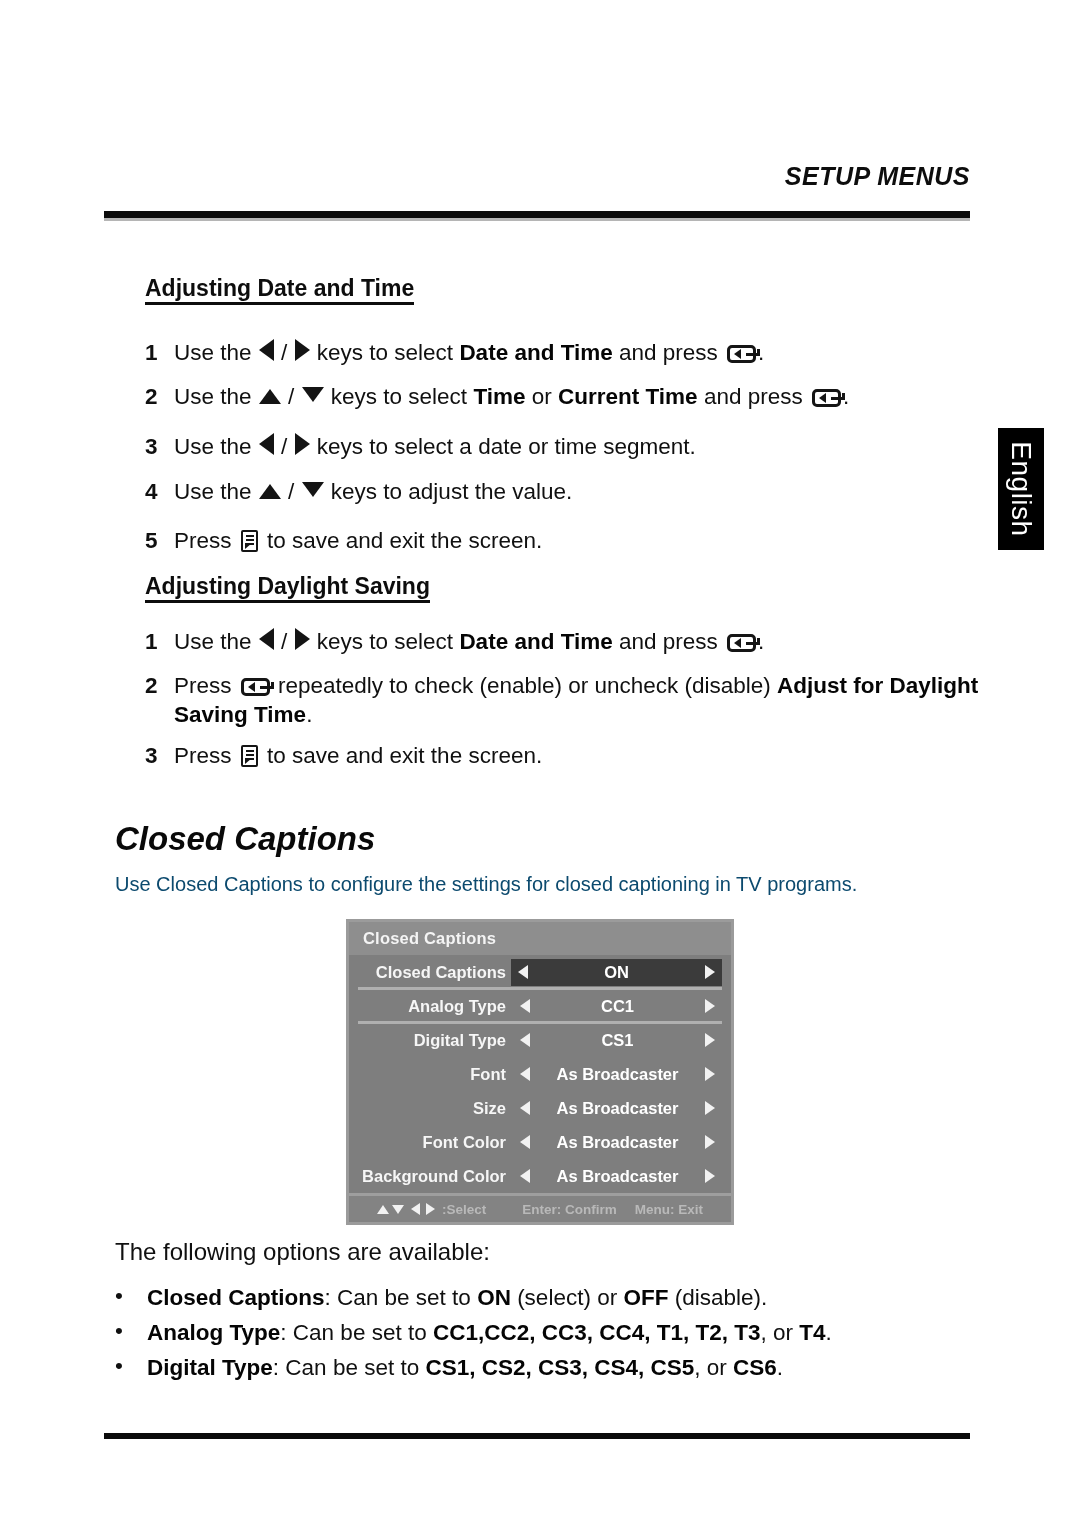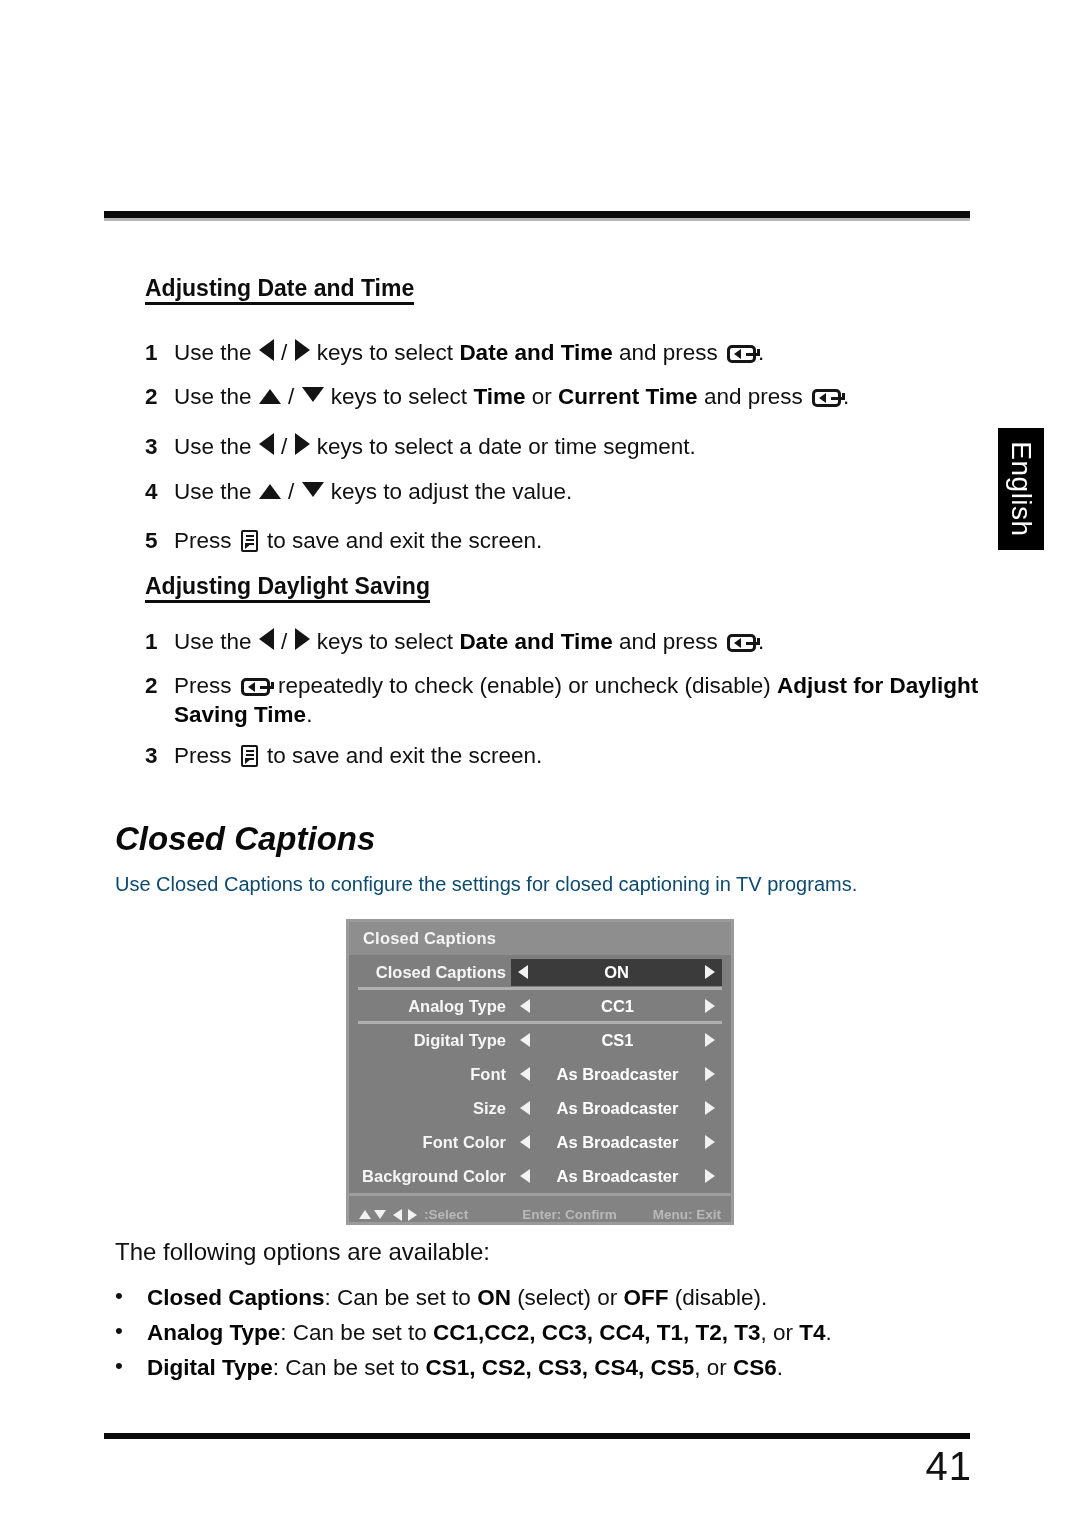--- a/index.html
+++ b/index.html
@@ -300,23 +300,23 @@
     width: 0; height: 0;
     flex: 0 0 auto;
   }
   .osd-arrow.left  { border-top: 7px solid transparent; border-bottom: 7px solid transparent; border-right: 10px solid #f2f2f2; }
   .osd-arrow.right { border-top: 7px solid transparent; border-bottom: 7px solid transparent; border-left: 10px solid #f2f2f2; }
 
   .osd-footer {
     background: #838383;
     border-top: 3px solid #9e9e9e;
     display: flex;
-    align-items: flex-end;
+    align-items: center;
     height: 26px;
-    padding: 0 10px;
+    padding: 0 28px;
     color: #b9b9b9;
     font-size: 13.5px;
     font-weight: bold;
   }
   .osd-footer .f-left { display: flex; align-items: center; gap: 3px; flex: 0 0 auto; }
   .osd-footer .f-mid  { flex: 1 1 auto; text-align: center; padding-left: 18px;}
   .osd-footer .f-right{ flex: 0 0 auto; }
   .ft { width:0; height:0; }
   .ft.up    { border-left: 6px solid transparent; border-right: 6px solid transparent; border-bottom: 9px solid #f2f2f2; }
   .ft.down  { border-left: 6px solid transparent; border-right: 6px solid transparent; border-top: 9px solid #f2f2f2; }
@@ -369,20 +369,21 @@
     font-size: 40px;
     color: #111111;
     letter-spacing: 1px;
   }
 </style>
 </head>
 <body>
 
 <div class="page">
 
+  <div class="running-head">SETUP MENUS</div>
   <div class="head-rule"></div>
 
   <div class="side-tab">
     <span>English</span>
   </div>
 
   <div class="content">
 
     <h3 class="sub-head" id="head-date">Adjusting Date and Time</h3>
 
@@ -525,15 +526,14 @@
     </div>
 
     <div class="bullet" id="b3">
       <span class="dot">•</span>
       <span class="btxt"><b>Digital Type</b><span>: Can be set to </span><b>CS1, CS2, CS3, CS4, CS5</b><span>, or </span><b>CS6</b><span>.</span></span>
     </div>
 
   </div>
 
   <div class="foot-rule"></div>
-  <div class="page-num">41</div>
 
 </div>
 
 </body></html>

